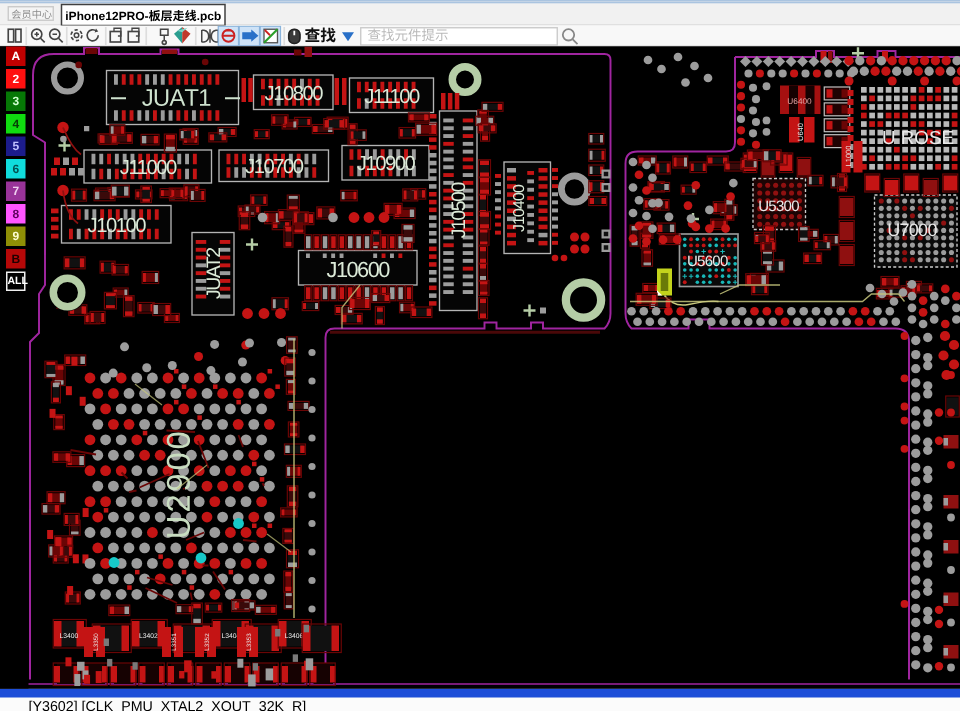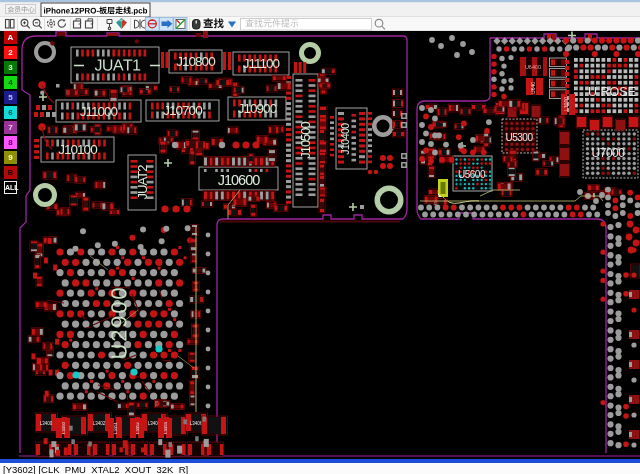--- a/index.html
+++ b/index.html
@@ -1,21 +1,21 @@
 <!DOCTYPE html>
 <html><head><meta charset="utf-8"><style>
 *{margin:0;padding:0;box-sizing:border-box}
 body{width:640px;height:474px;font-family:"Liberation Sans",sans-serif;overflow:hidden;background:#fff}
 .tabbar{height:17px;background:#f1f1f1;border-top:1px solid #aac4e0;position:relative;border-bottom:1px solid #e0e0e0}
 .toolbar{height:14px;background:#f8f8f8;position:relative;border-bottom:1px solid #e6e6e6}
 .toolbar svg{position:absolute;top:0;left:0}
 .canvas{position:relative;height:428px;background:#000}
 .side{position:absolute;left:0;top:0;width:19px;height:100%;background:#000;z-index:5}
 .sq{position:absolute;left:4px;width:13px;height:13px;font-size:8px;font-weight:bold;text-align:center;line-height:13px}
-.status{height:16px;background:#fbfbfb;border-top:4px solid #1d4ed8;font-size:9.5px;color:#000;padding-left:3px;line-height:14px}
+.status{height:16px;background:#fbfbfb;border-top:6px solid #1d4ed8;font-size:9.5px;color:#000;padding-left:19px;line-height:14px}
 </style></head><body>
 <div class="tabbar">
     <svg width="640" height="17" viewBox="0 0 640 17" xmlns="http://www.w3.org/2000/svg" style="display:block">
 <rect x="0" y="0" width="640" height="1.2" fill="#aac4e0"></rect>
 <rect x="5.5" y="3.5" width="30" height="9" fill="#f4f4f4" stroke="#c9c9c9" stroke-width="0.9"></rect>
 <path transform="translate(7.5 11.0) scale(0.00680 -0.00680)" d="M157 -58C195 -44 251 -40 781 5C804 -25 824 -54 838 -79L905 -38C861 37 766 145 676 225L613 191C652 155 692 113 728 71L273 36C344 102 415 182 477 264H918V337H89V264H375C310 175 234 96 207 72C176 43 153 24 131 19C140 -1 153 -41 157 -58ZM504 840C414 706 238 579 42 496C60 482 86 450 97 431C155 458 211 488 264 521V460H741V530H277C363 586 440 649 503 718C563 656 647 588 741 530C795 496 853 466 910 443C922 463 947 494 963 509C801 565 638 674 546 769L576 809Z" fill="#8a8a8a"></path>
       <path transform="translate(14.3 11.0) scale(0.00680 -0.00680)" d="M268 730H735V616H268ZM190 795V551H817V795ZM455 327V235C455 156 427 49 66 -22C83 -38 106 -67 115 -84C489 0 535 129 535 234V327ZM529 65C651 23 815 -42 898 -84L936 -20C850 21 685 82 566 120ZM155 461V92H232V391H776V99H856V461Z" fill="#8a8a8a"></path>
       <path transform="translate(21.1 11.0) scale(0.00680 -0.00680)" d="M458 840V661H96V186H171V248H458V-79H537V248H825V191H902V661H537V840ZM171 322V588H458V322ZM825 322H537V588H825Z" fill="#8a8a8a"></path>
       <path transform="translate(27.9 11.0) scale(0.00680 -0.00680)" d="M295 561V65C295 -34 327 -62 435 -62C458 -62 612 -62 637 -62C750 -62 773 -6 784 184C763 190 731 204 712 218C705 45 696 9 634 9C599 9 468 9 441 9C384 9 373 18 373 65V561ZM135 486C120 367 87 210 44 108L120 76C161 184 192 353 207 472ZM761 485C817 367 872 208 892 105L966 135C945 238 889 392 831 512ZM342 756C437 689 555 590 611 527L665 584C607 647 487 741 393 805Z" fill="#8a8a8a"></path>
 <rect x="41" y="2" width="109" height="14" fill="#fff" stroke="#404040" stroke-width="1"></rect>

